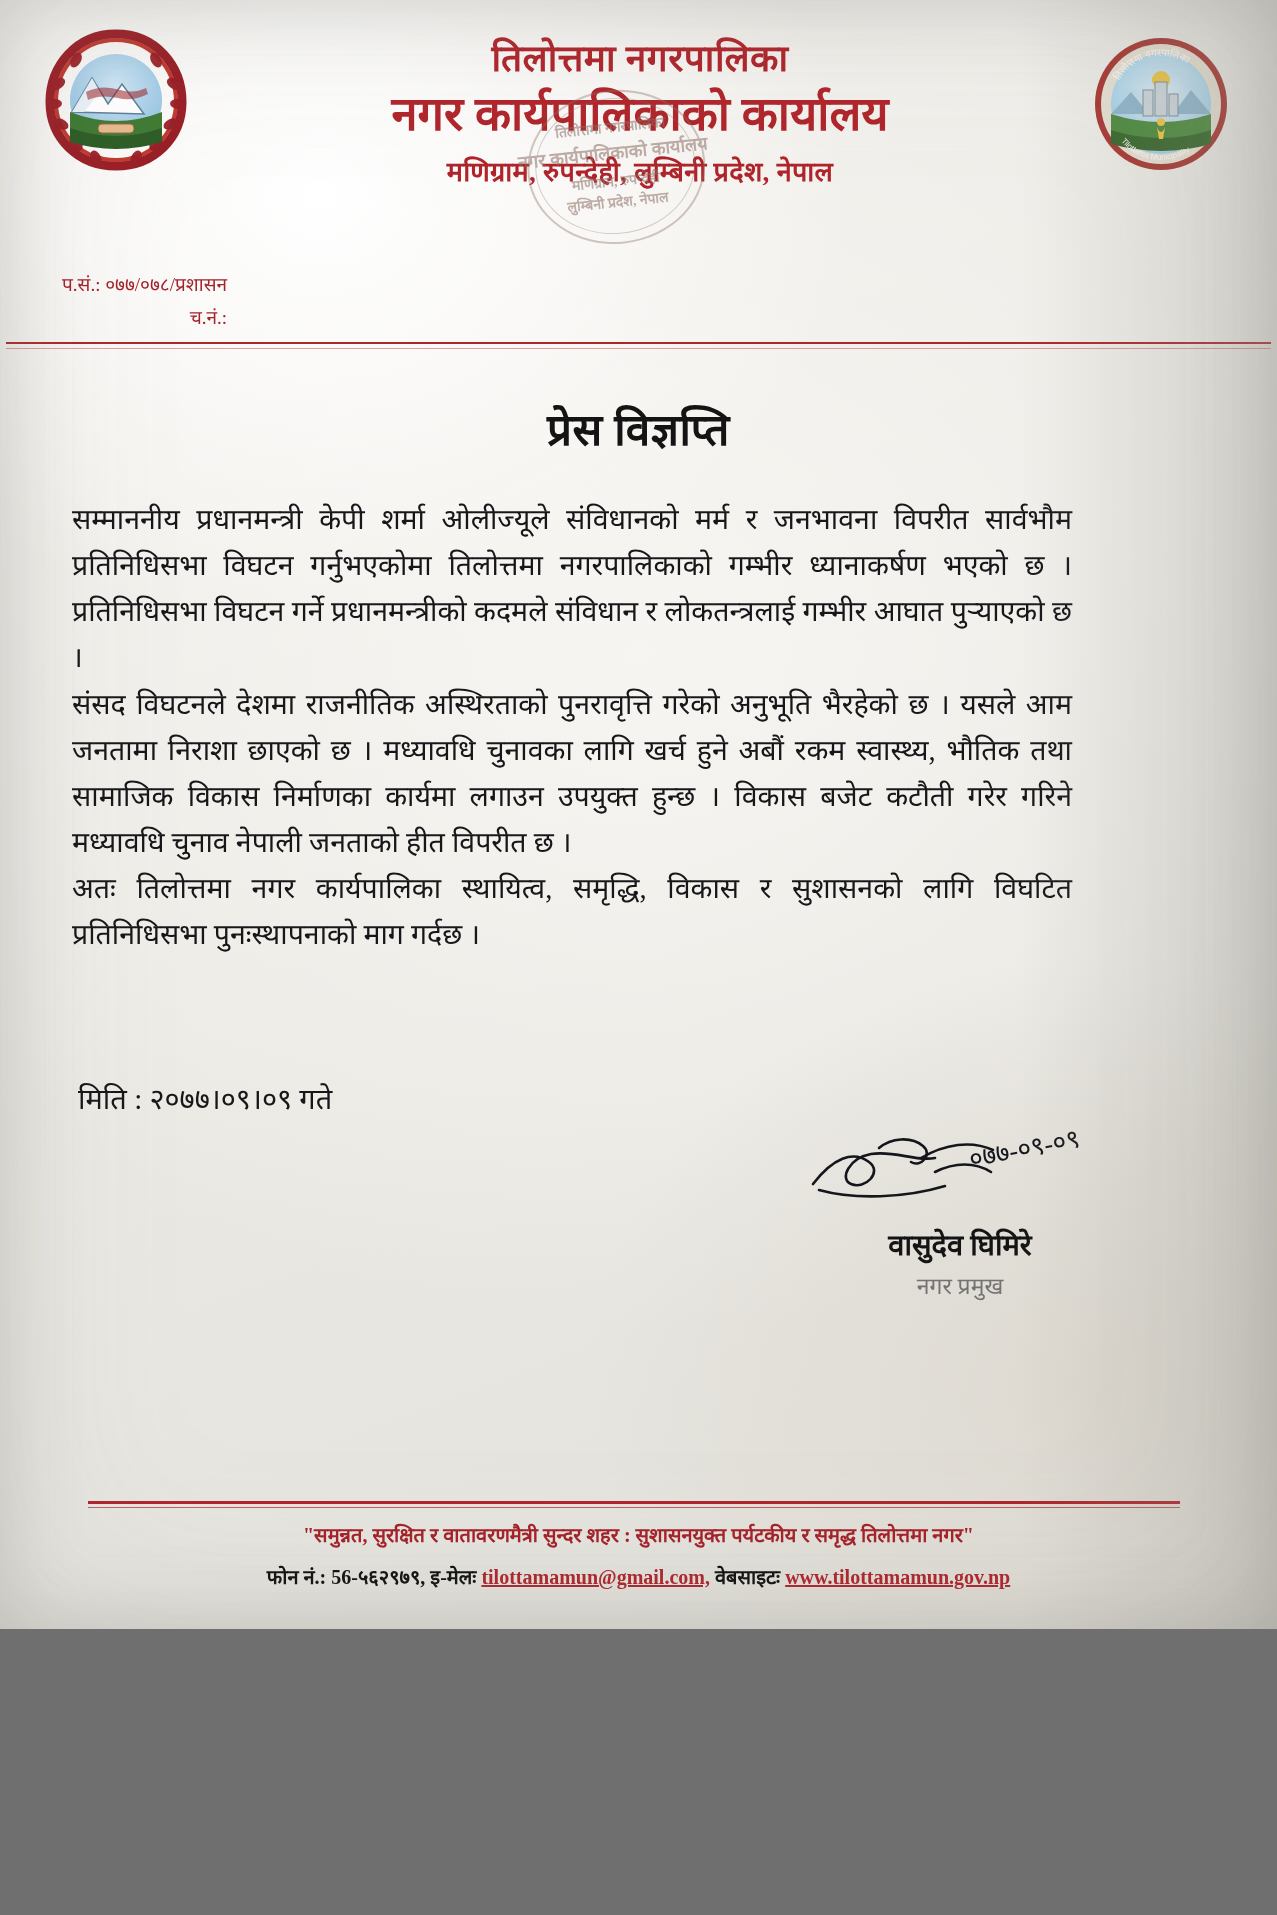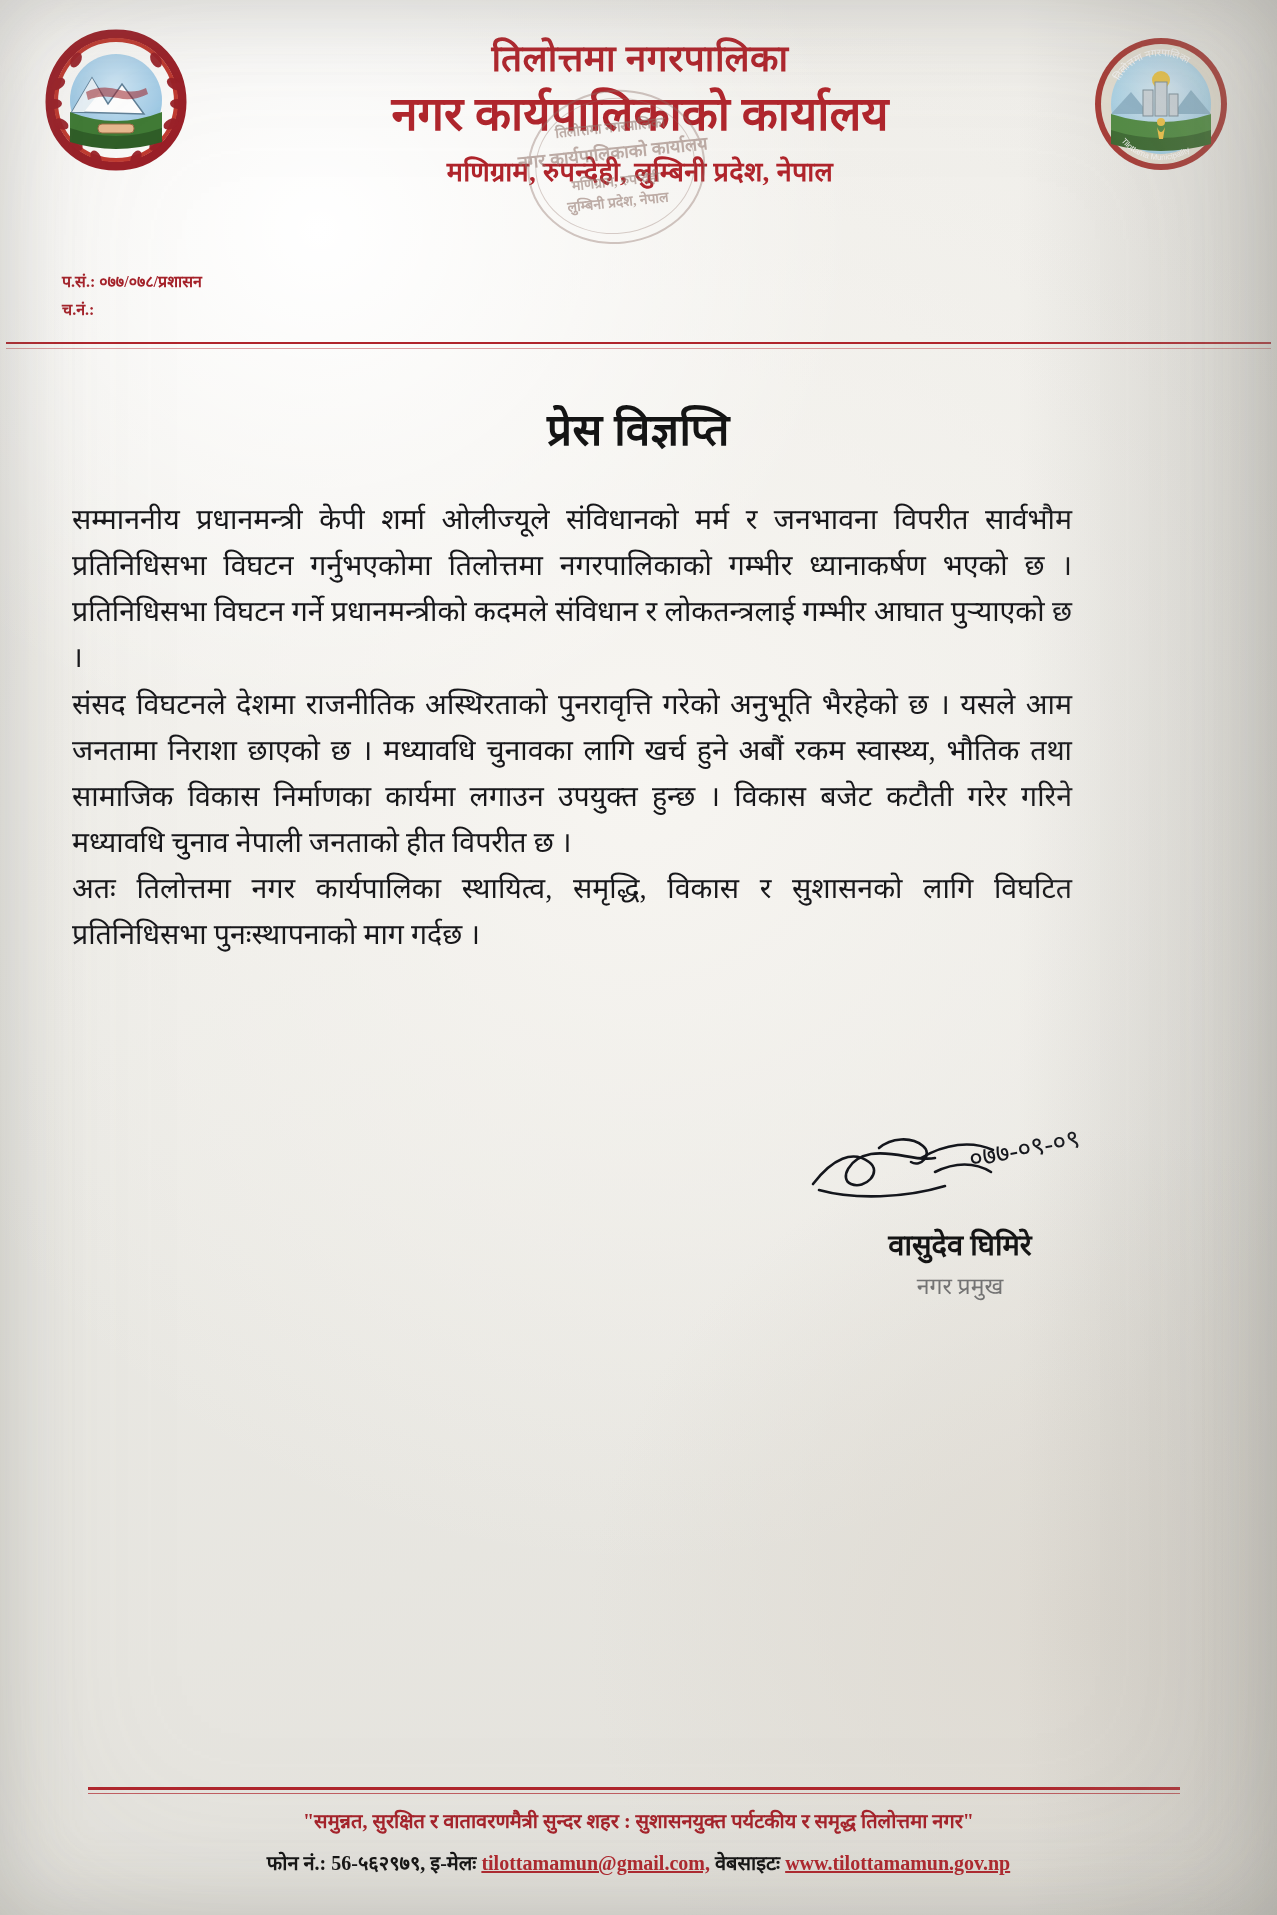--- a/index.html
+++ b/index.html
@@ -3,21 +3,21 @@
 <meta charset="utf-8">
 <style>
   html, body {
     margin: 0;
     padding: 0;
     background: #6f6f6f;
   }
   .page {
     position: relative;
     width: 1277px;
-    height: 1915px;
+    height: 1629px;
     overflow: hidden;
     background: #efeeea;
     font-family: "Liberation Serif", serif;
   }
   
   .paper {
     position: absolute;
     inset: 0;
     background:
       radial-gradient(ellipse 70% 45% at 25% 12%, #ffffff 0%, rgba(255,255,255,0) 60%),
@@ -76,23 +76,24 @@
     font-size: 27px;
     font-weight: bold;
     margin-top: 8px;
     letter-spacing: 0.3px;
   }
   .ref-block {
     position: absolute;
     left: 62px;
     top: 268px;
     color: #a5222a;
-    font-size: 16px;
-    font-weight: bold;
+    font-size: 19px;
+    font-weight: normal;
     line-height: 1.75;
+    text-align: right;
   }
   .hr-main {
     position: absolute;
     left: 6px;
     top: 342px;
     width: 1265px;
     height: 0;
     border-top: 2.5px solid #b0252c;
   }
   .hr-main.second {
@@ -349,20 +350,21 @@
   <div class="hr-main second"></div>
 
   <div class="title">प्रेस विज्ञप्ति</div>
 
   <div class="body-text">
     <p>सम्माननीय प्रधानमन्त्री केपी शर्मा ओलीज्यूले संविधानको मर्म र जनभावना विपरीत सार्वभौम प्रतिनिधिसभा विघटन गर्नुभएकोमा तिलोत्तमा नगरपालिकाको गम्भीर ध्यानाकर्षण भएको छ । प्रतिनिधिसभा विघटन गर्ने प्रधानमन्त्रीको कदमले संविधान र लोकतन्त्रलाई गम्भीर आघात पुर्‍याएको छ ।</p>
     <p>संसद विघटनले देशमा राजनीतिक अस्थिरताको पुनरावृत्ति गरेको अनुभूति भैरहेको छ । यसले आम जनतामा निराशा छाएको छ । मध्यावधि चुनावका लागि खर्च हुने अबौं रकम स्वास्थ्य, भौतिक तथा सामाजिक विकास निर्माणका कार्यमा लगाउन उपयुक्त हुन्छ । विकास बजेट कटौती गरेर गरिने मध्यावधि चुनाव नेपाली जनताको हीत विपरीत छ ।</p>
     <p>अतः तिलोत्तमा नगर कार्यपालिका स्थायित्व, समृद्धि, विकास र सुशासनको लागि विघटित प्रतिनिधिसभा पुनःस्थापनाको माग गर्दछ ।</p>
   </div>
 
+  <div class="date-line">मिति : २०७७।०९।०९ गते</div>
 
   <div class="sig-block">
     <div class="sig-scribble">
       <svg viewBox="0 0 330 92" width="330" height="92">
         <g fill="none" stroke="#14161c" stroke-width="2.6" stroke-linecap="round">
           <path d="M18 56 C38 30, 58 22, 74 34 C88 44, 70 62, 56 56 C44 51, 54 30, 76 26 C100 22, 120 34, 140 30"></path>
           <path d="M84 20 C96 10, 116 8, 128 18 C138 26, 126 40, 116 34"></path>
           <path d="M126 30 C150 16, 176 12, 198 22"></path>
           <path d="M140 44 C160 34, 180 34, 196 44"></path>
           <path d="M24 62 C60 72, 110 70, 150 58"></path>

